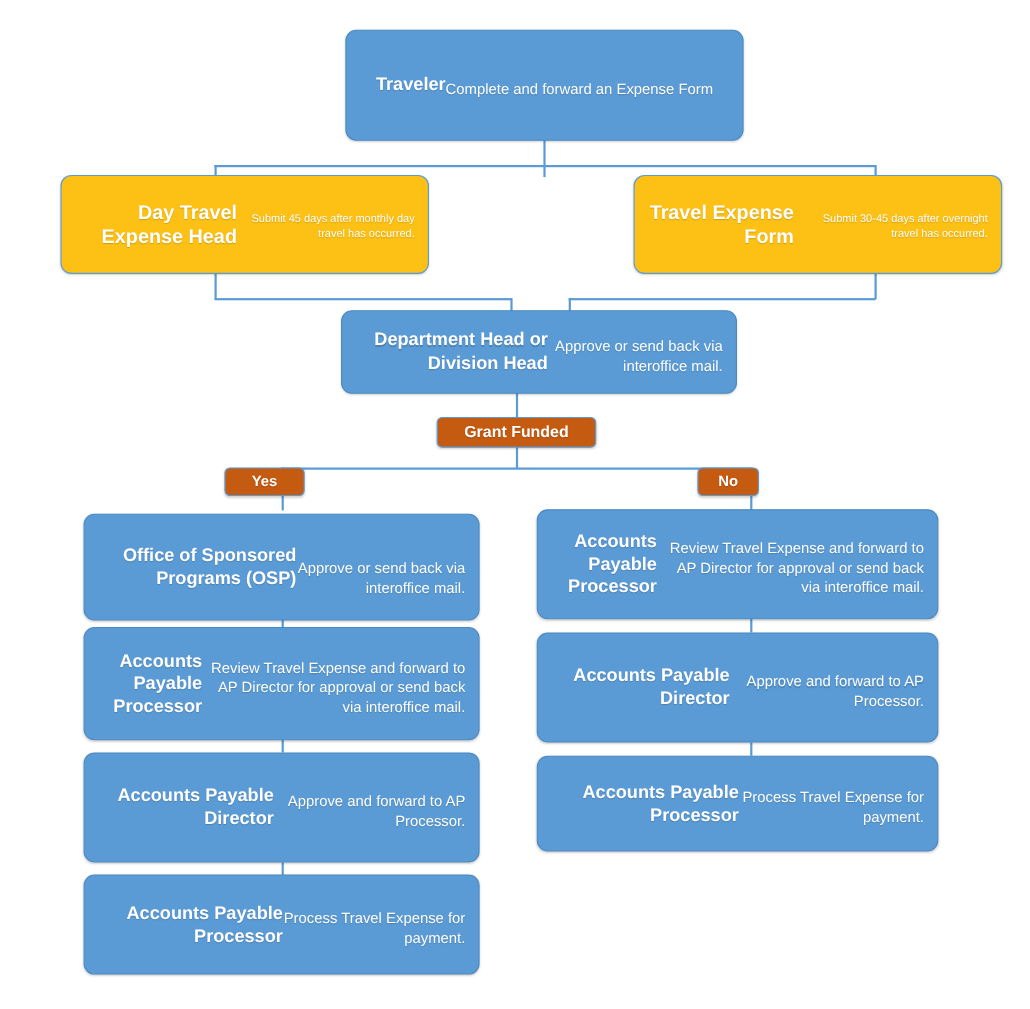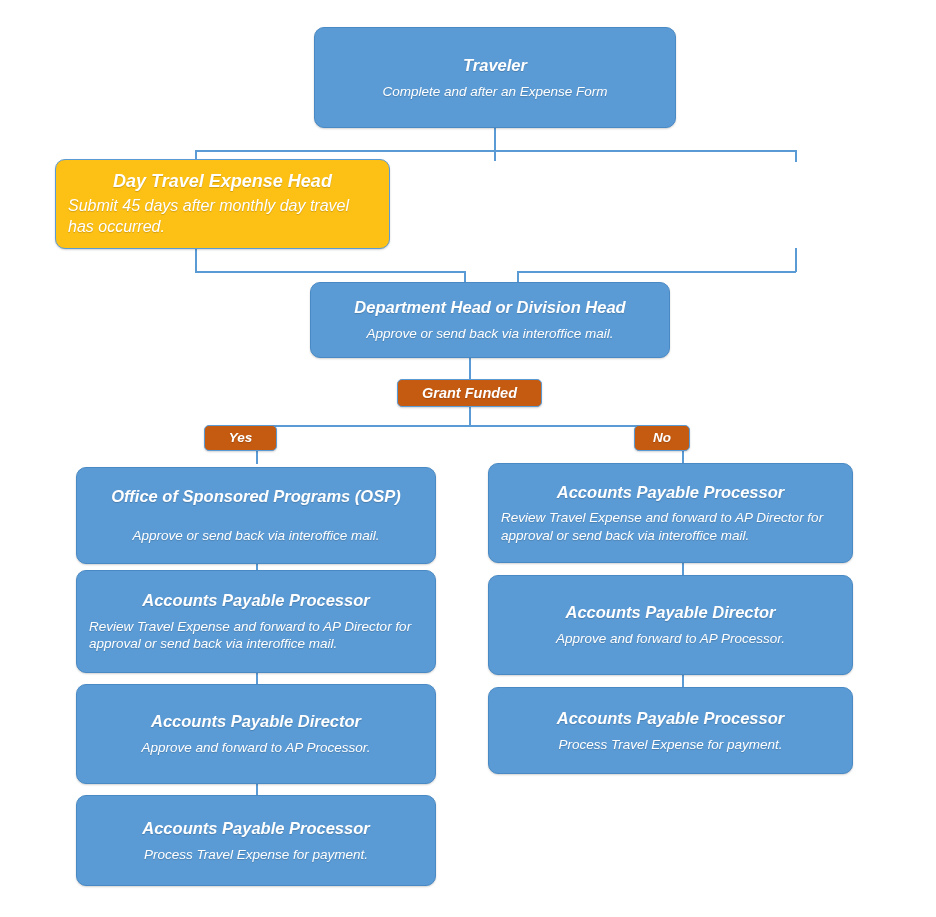--- a/index.html
+++ b/index.html
@@ -15,30 +15,29 @@
     width: 936px;
     height: 917px;
     background: #ffffff;
     overflow: hidden;
   }
   .node {
     position: absolute;
     box-sizing: border-box;
     border-radius: 10px;
     color: #ffffff;
-    text-align: left;
+    text-align: right;
     display: flex;
-    flex-direction: column;
+    flex-direction: row;
     align-items: center;
     justify-content: center;
     padding: 6px 12px;
     text-shadow: 0 1px 1px rgba(0,0,0,0.18);
     box-shadow: 0 1px 2px rgba(0,0,0,0.18);
     z-index: 3;
-    font-style: italic;
   }
   .node.blue {
     background: #5b9bd5;
     border: 1px solid #4a8ac4;
   }
   .node.yellow {
     background: #fdc014;
     border: 1px solid #5b9bd5;
   }
   .node.orange {
@@ -51,21 +50,21 @@
     font-weight: bold;
     line-height: 1.25;
   }
   .node .sub {
     font-weight: normal;
     line-height: 1.3;
   }
   .node.blue .title { font-size: 16.5px; }
   .node.blue .sub   { font-size: 13.5px; margin-top: 7px; }
   .node.yellow .title { font-size: 18px; }
-  .node.yellow .sub   { font-size: 16px; margin-top: 4px; }
+  .node.yellow .sub   { font-size: 10px; margin-top: 4px; }
   .node.orange .title { font-size: 14.5px; }
   .node.small-label .title { font-size: 13.5px; }
   .node.wide-gap .sub { margin-top: 20px; }
 
   
   .conn {
     position: absolute;
     background: #5b9bd5;
     z-index: 1;
   }
@@ -104,28 +103,32 @@
 
   <div class="conn v" style="left:256px; top:559px; height:12px;"></div>
   <div class="conn v" style="left:256px; top:672px; height:12px;"></div>
   <div class="conn v" style="left:256px; top:784px; height:12px;"></div>
 
   <div class="conn v" style="left:682px; top:562px; height:13px;"></div>
   <div class="conn v" style="left:682px; top:675px; height:12px;"></div>
 
   <div class="node blue" style="left:314px; top:27px; width:362px; height:101px;">
     <div class="title">Traveler</div>
-    <div class="sub">Complete and after an Expense Form</div>
+    <div class="sub">Complete and forward an Expense Form</div>
   </div>
 
   <div class="node yellow" style="left:55px; top:159px; width:335px; height:90px;">
     <div class="title">Day Travel Expense Head</div>
     <div class="sub">Submit 45 days after monthly day travel has occurred.</div>
   </div>
 
+  <div class="node yellow" style="left:576px; top:159px; width:335px; height:90px;">
+    <div class="title">Travel Expense Form</div>
+    <div class="sub">Submit 30-45 days after overnight travel has occurred.</div>
+  </div>
 
   <div class="node blue" style="left:310px; top:282px; width:360px; height:76px;">
     <div class="title">Department Head or Division Head</div>
     <div class="sub">Approve or send back via interoffice mail.</div>
   </div>
 
   <div class="node orange" style="left:397px; top:379px; width:145px; height:28px;">
     <div class="title">Grant Funded</div>
   </div>
 

